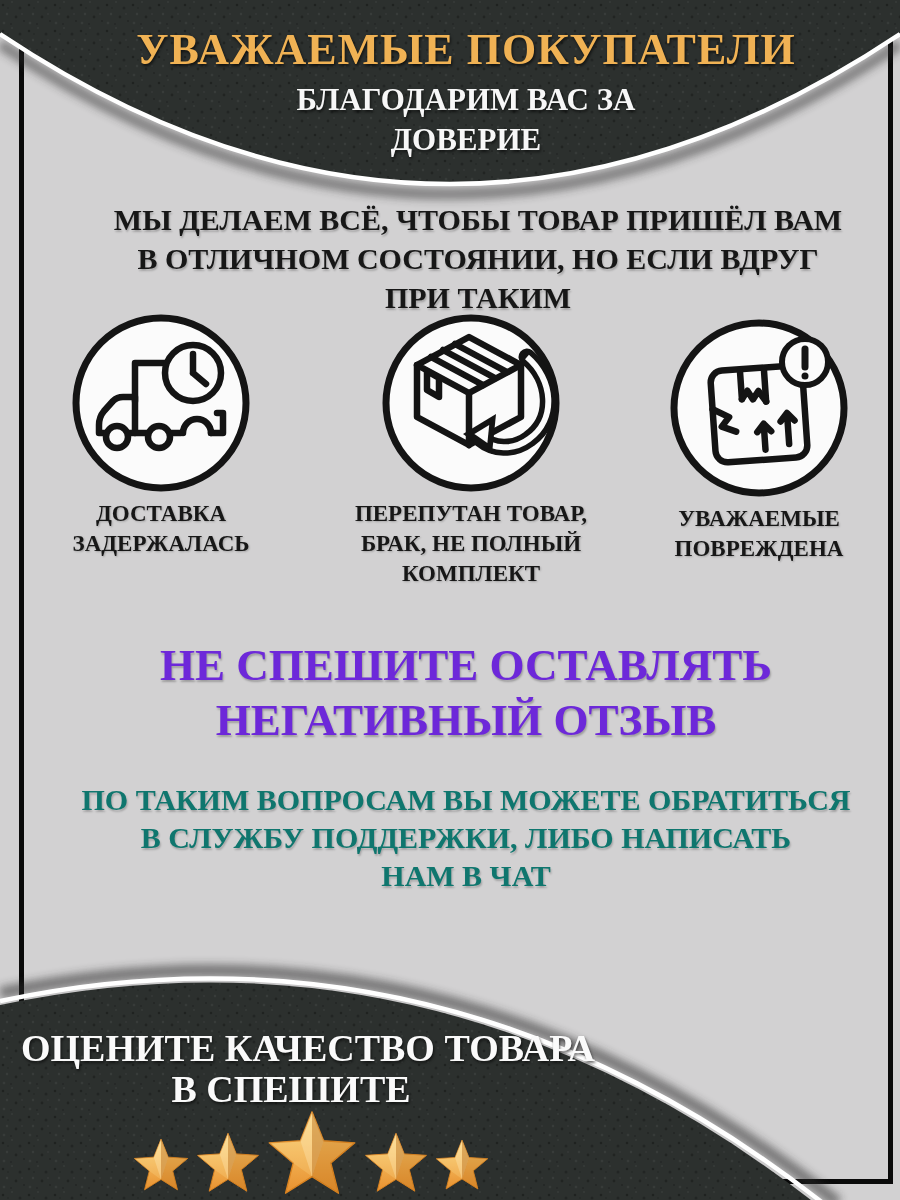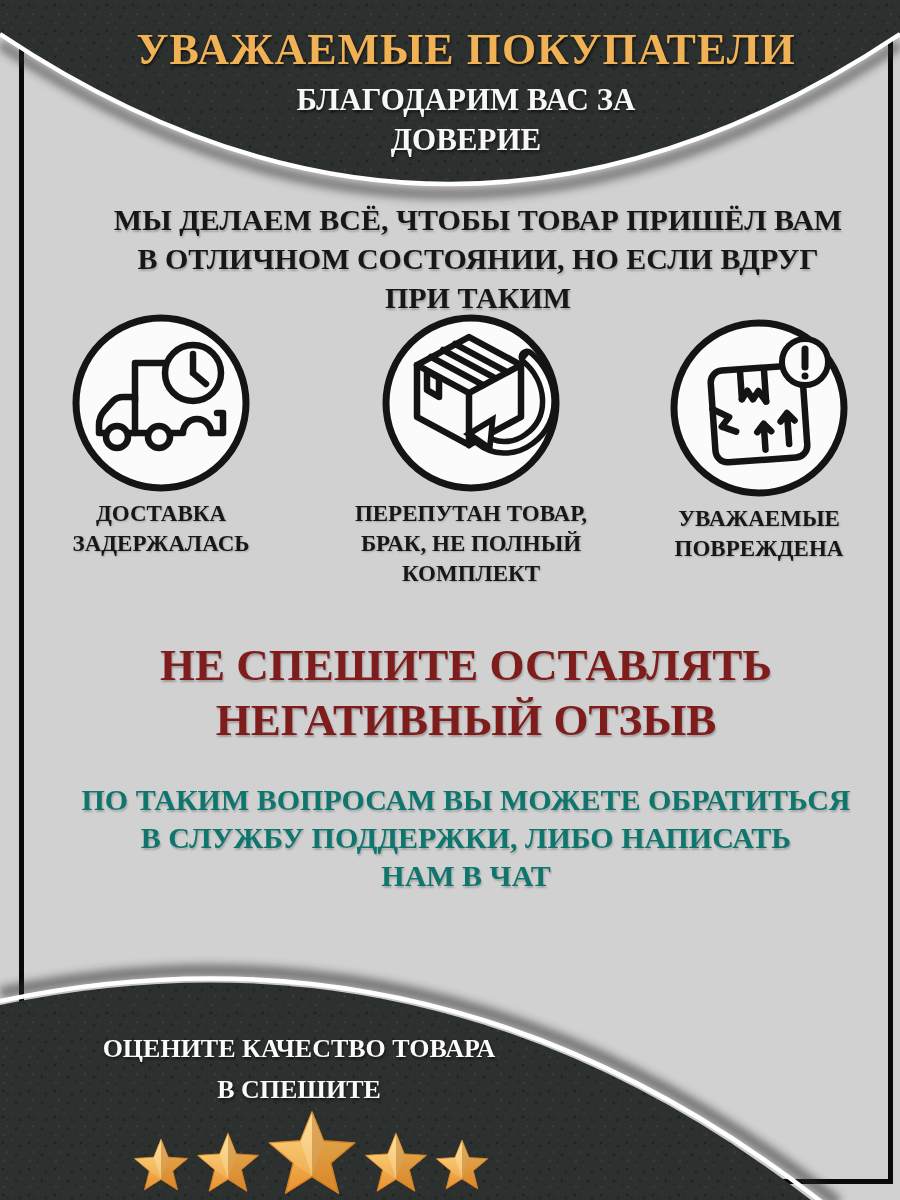--- a/index.html
+++ b/index.html
@@ -18,25 +18,25 @@
     text-shadow:1px 2px 3px rgba(0,0,0,.6);}
   .intro{left:32px;top:200px;width:860px;font-size:30px;line-height:39px;color:#171717;
     text-shadow:1px 2px 2px rgba(0,0,0,.22);}
   .issue{top:313px;width:300px;}
   .issue .icon-wrap{width:180px;height:180px;margin:0 auto;}
   .issue .label{margin-top:6px;font-size:23px;line-height:30px;color:#171717;
     text-shadow:1px 1px 2px rgba(0,0,0,.22);}
   .issue1{left:-5px;}
   .issue2{left:305px;}
   .issue3{left:593px;top:318px;}
-  .warning{left:20px;top:638px;width:860px;font-size:45px;line-height:55px;color:#7f1d1d;
+  .warning{left:20px;top:638px;width:860px;font-size:45px;line-height:55px;color:#6d28d9;
     text-shadow:1px 2px 2px rgba(0,0,0,.25);}
   .support{left:20px;top:781px;width:860px;font-size:30px;line-height:38px;color:#0f766e;
     text-shadow:1px 2px 2px rgba(0,0,0,.22);}
-  .footer-title{left:13px;top:1028px;width:540px;font-size:26px;line-height:41px;color:#fafafa;
+  .footer-title{left:5px;top:1028px;width:540px;font-size:38px;line-height:41px;color:#fafafa;
     text-shadow:1px 2px 3px rgba(0,0,0,.6);}
   .stars{left:105px;top:1104px;width:380px;height:96px;display:flex;align-items:flex-end;
     justify-content:center;gap:7px;}
   .star{display:block;}
   .star.s1{width:56px;height:56px;margin-bottom:6px;}
   .star.s2{width:64px;height:64px;margin-bottom:4px;}
   .star.s3{width:90px;height:90px;margin-bottom:0;}
   .star.s4{width:64px;height:64px;margin-bottom:4px;}
   .star.s5{width:54px;height:54px;margin-bottom:7px;}
 </style>

